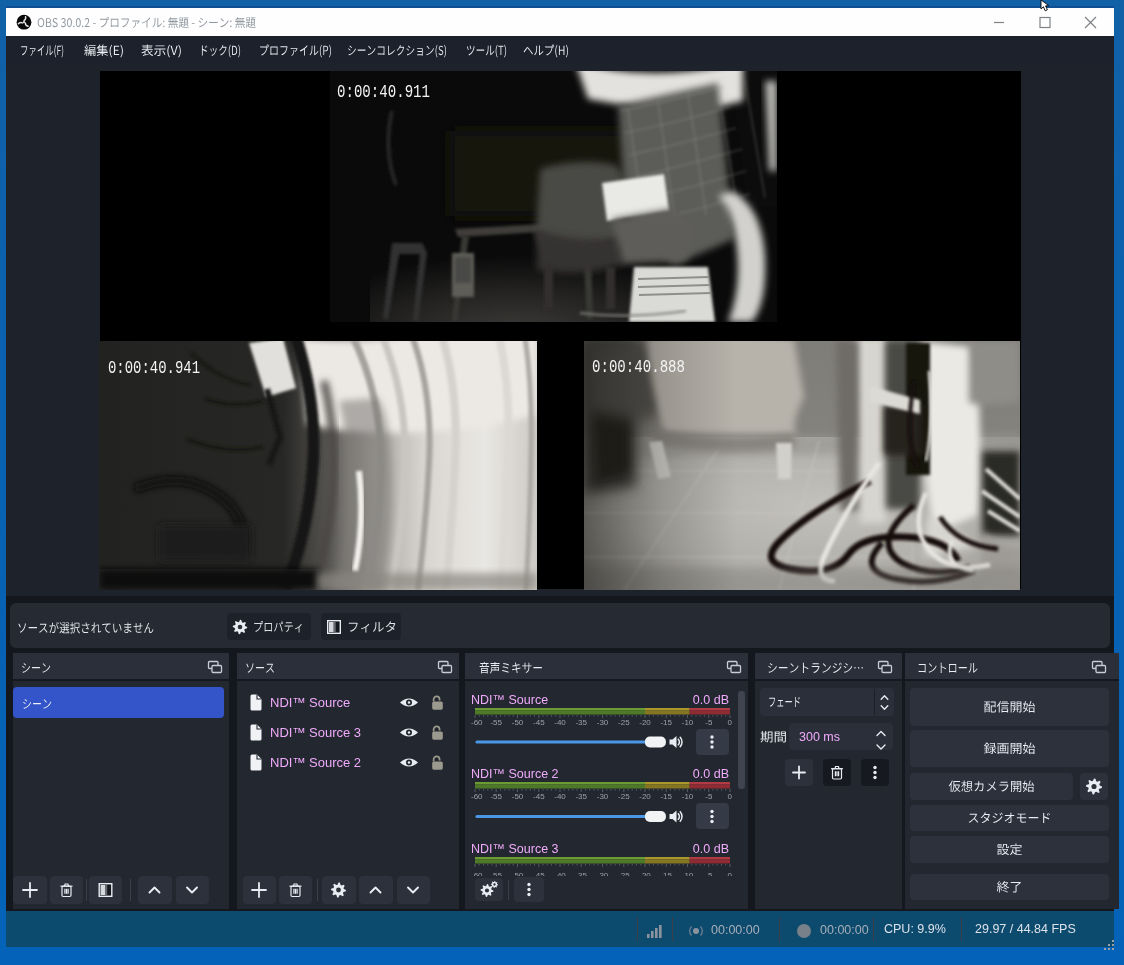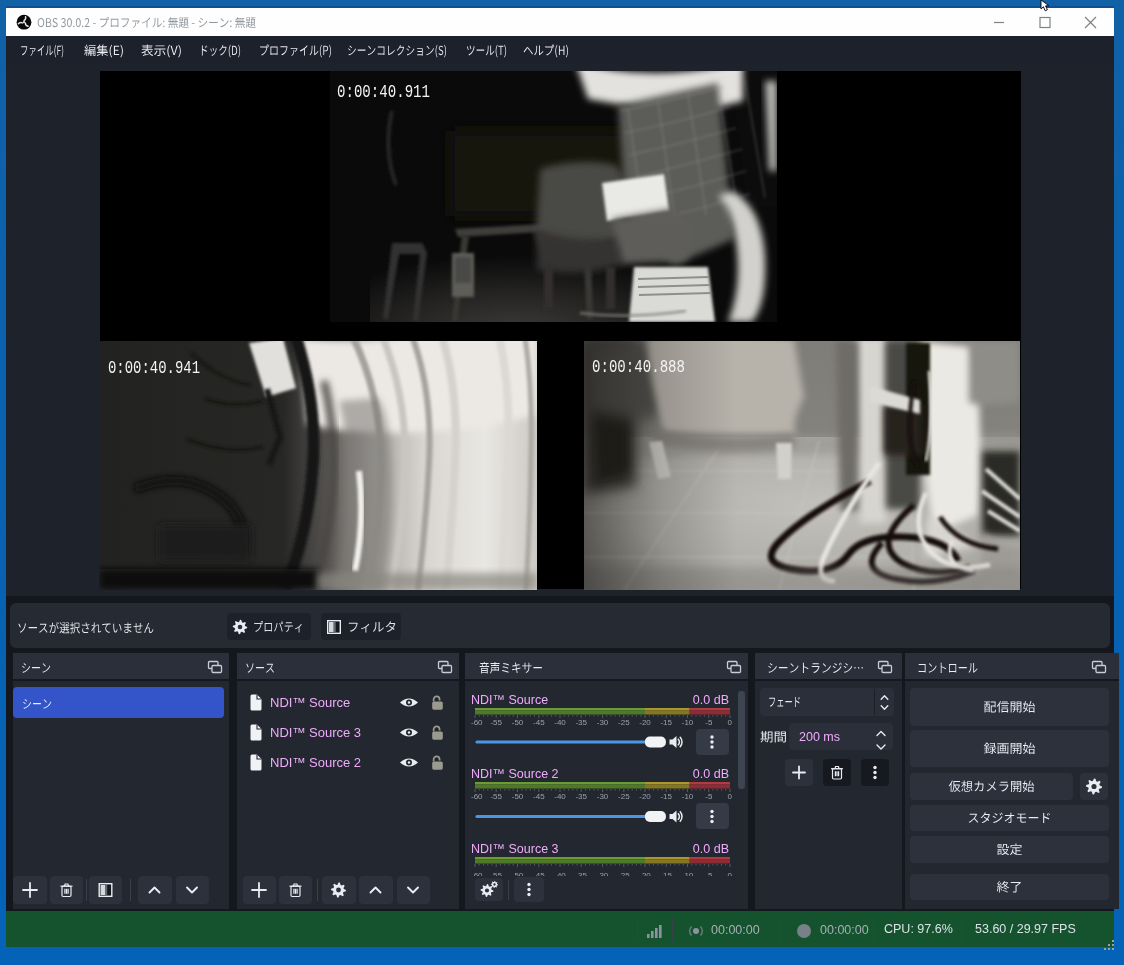--- a/index.html
+++ b/index.html
@@ -8,21 +8,21 @@
 #titlebar { position:absolute; left:0; top:2px; width:1108px; height:28px; background:#fefefe; }
 #menubar { position:absolute; left:0; top:30px; width:1108px; height:28px; background:#1d212b; }
 #preview { position:absolute; left:0; top:58px; width:1108px; height:532px; background:#1e222a; }
 #canvas { position:absolute; left:94px; top:65px; width:921px; height:518px; background:#000; }
 .panel { position:absolute; background:#23272f; }
 .phead { position:absolute; left:0; top:0; right:0; height:28px; background:#2b2f39; border-bottom:2px solid #15181e; }
 .btn { position:absolute; background:#2c313c; border-radius:4px; }
 .btnd { position:absolute; background:#161920; border-radius:4px; }
 .sep { position:absolute; width:1px; background:#3a3f4a; }
 .lat { position:absolute; color:#f0abfc; font-size:12.5px; white-space:nowrap; }
-#statusbar { position:absolute; left:0; top:905px; width:1108px; height:36px; background:#14532d; }
+#statusbar { position:absolute; left:0; top:905px; width:1108px; height:36px; background:#0c4a6e; }
 .ssep { position:absolute; top:6px; width:1px; height:24px; background:#3a3f4a; }
 .stxt { position:absolute; color:#a8aeb8; font-size:12.5px; white-space:nowrap; }
 </style></head>
 <body>
 <div id="desk"></div>
 <div id="win">
   <div style="position:absolute;left:0;top:0;width:1108px;height:2px;background:#0f4f92;"></div>
   <div id="titlebar"></div>
   <div id="menubar"></div>
   <div id="preview"></div>
@@ -68,21 +68,21 @@
      <div class="btn" style="left:10px;top:225px;width:28px;height:23px;"></div>
      <div class="sep" style="left:43px;top:227px;height:20px;"></div>
      <div class="btn" style="left:49px;top:224px;width:30px;height:25px;"></div>
      <div style="position:absolute;right:3px;top:38px;width:7px;height:98px;background:#3e4450;border-radius:3px;"></div>
   </div>
   <div class="panel" id="p-trans" style="left:749px;top:647px;width:147px;height:256px;">
      <div class="phead"></div>
      <div style="position:absolute;left:5px;top:35px;width:134px;height:28px;background:#2a2f3a;border-radius:4px;"></div>
 
      <div style="position:absolute;left:34px;top:70px;width:104px;height:27px;background:#2a2f3a;border-radius:4px;"></div>
-     <div class="lat" style="left:44px;top:76.5px;font-size:12.5px;">200 ms</div>
+     <div class="lat" style="left:44px;top:76.5px;font-size:12.5px;">300 ms</div>
      <div class="btn" style="left:30px;top:106px;width:28px;height:27px;"></div>
      <div class="btnd" style="left:68px;top:106px;width:28px;height:27px;"></div>
      <div class="btnd" style="left:106px;top:106px;width:28px;height:27px;"></div>
   </div>
   <div class="panel" id="p-ctrl" style="left:899px;top:647px;width:214px;height:256px;">
      <div class="phead"></div>
      <div class="btn" style="left:5px;top:35px;width:199px;height:38px;"></div>
      <div class="btn" style="left:5px;top:77px;width:199px;height:37px;"></div>
      <div class="btn" style="left:5px;top:120px;width:163px;height:27px;"></div>
      <div class="btn" style="left:175px;top:120px;width:28px;height:27px;"></div>
@@ -91,22 +91,22 @@
      <div class="btn" style="left:5px;top:221px;width:199px;height:26px;"></div>
   </div>
   <div id="statusbar">
      <div class="ssep" style="left:631px;"></div>
      <div class="ssep" style="left:666px;"></div>
      <div class="ssep" style="left:773px;"></div>
      <div class="ssep" style="left:867px;"></div>
      <div class="ssep" style="left:955px;"></div>
      <div class="stxt" style="left:705px;top:12px;">00:00:00</div>
      <div class="stxt" style="left:814px;top:12px;">00:00:00</div>
-     <div class="stxt" style="left:878px;top:11px;color:#dde1e8;">CPU: 97.6%</div>
-     <div class="stxt" style="left:969px;top:11px;color:#dde1e8;">53.60 / 29.97 FPS</div>
+     <div class="stxt" style="left:878px;top:11px;color:#dde1e8;">CPU: 9.9%</div>
+     <div class="stxt" style="left:969px;top:11px;color:#dde1e8;">29.97 / 44.84 FPS</div>
   </div>
 </div>
 <svg style="position:absolute;left:330px;top:71px" width="447" height="251" viewBox="0 0 447 251">
 <defs>
 <filter id="b8" x="-30%" y="-30%" width="160%" height="160%">
         <feGaussianBlur stdDeviation="7"></feGaussianBlur>
       </filter>
 <filter id="b4" x="-30%" y="-30%" width="160%" height="160%">
         <feGaussianBlur stdDeviation="3.5"></feGaussianBlur>
       </filter>

